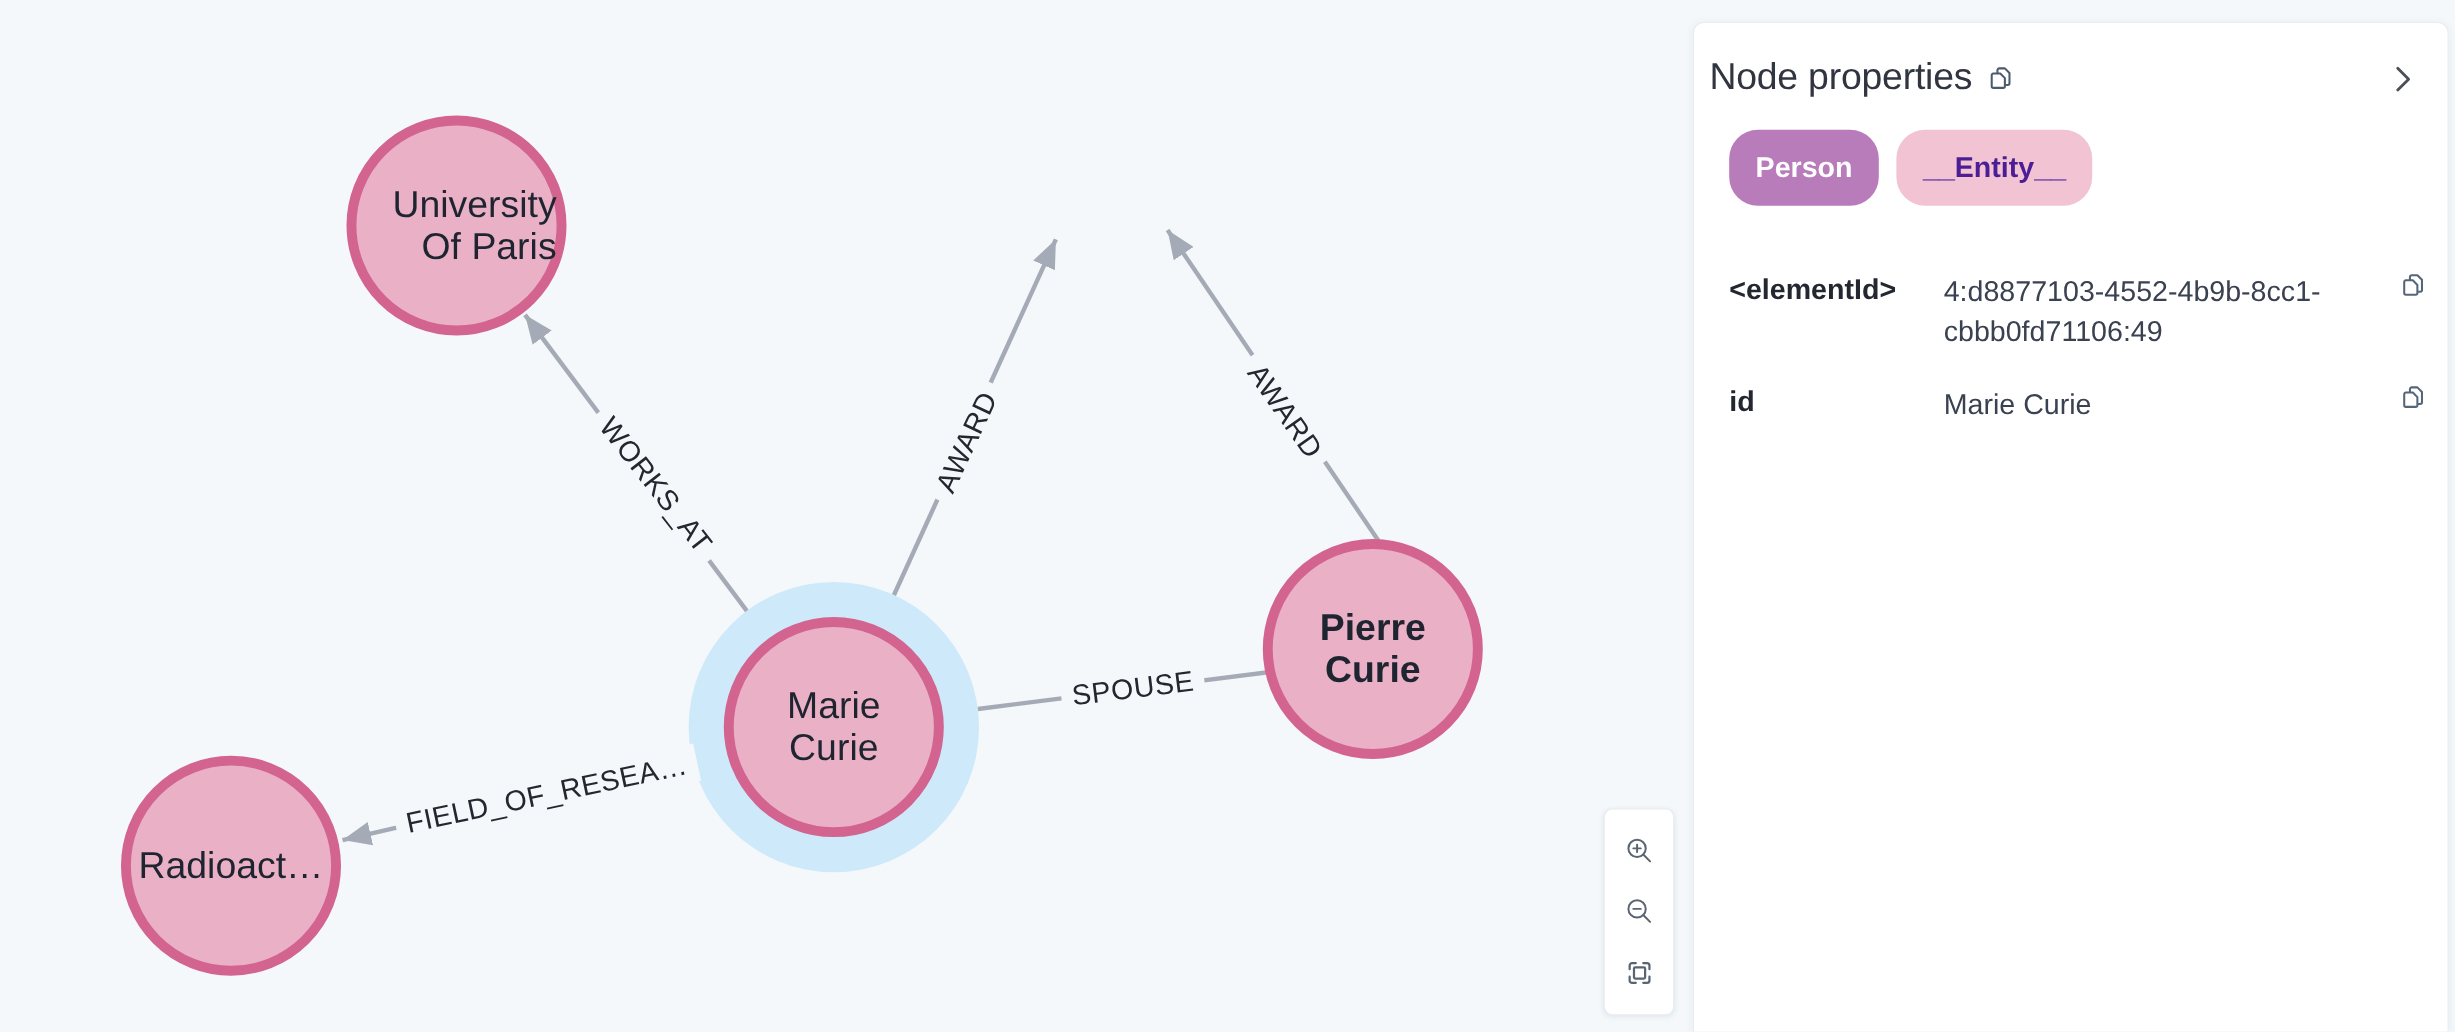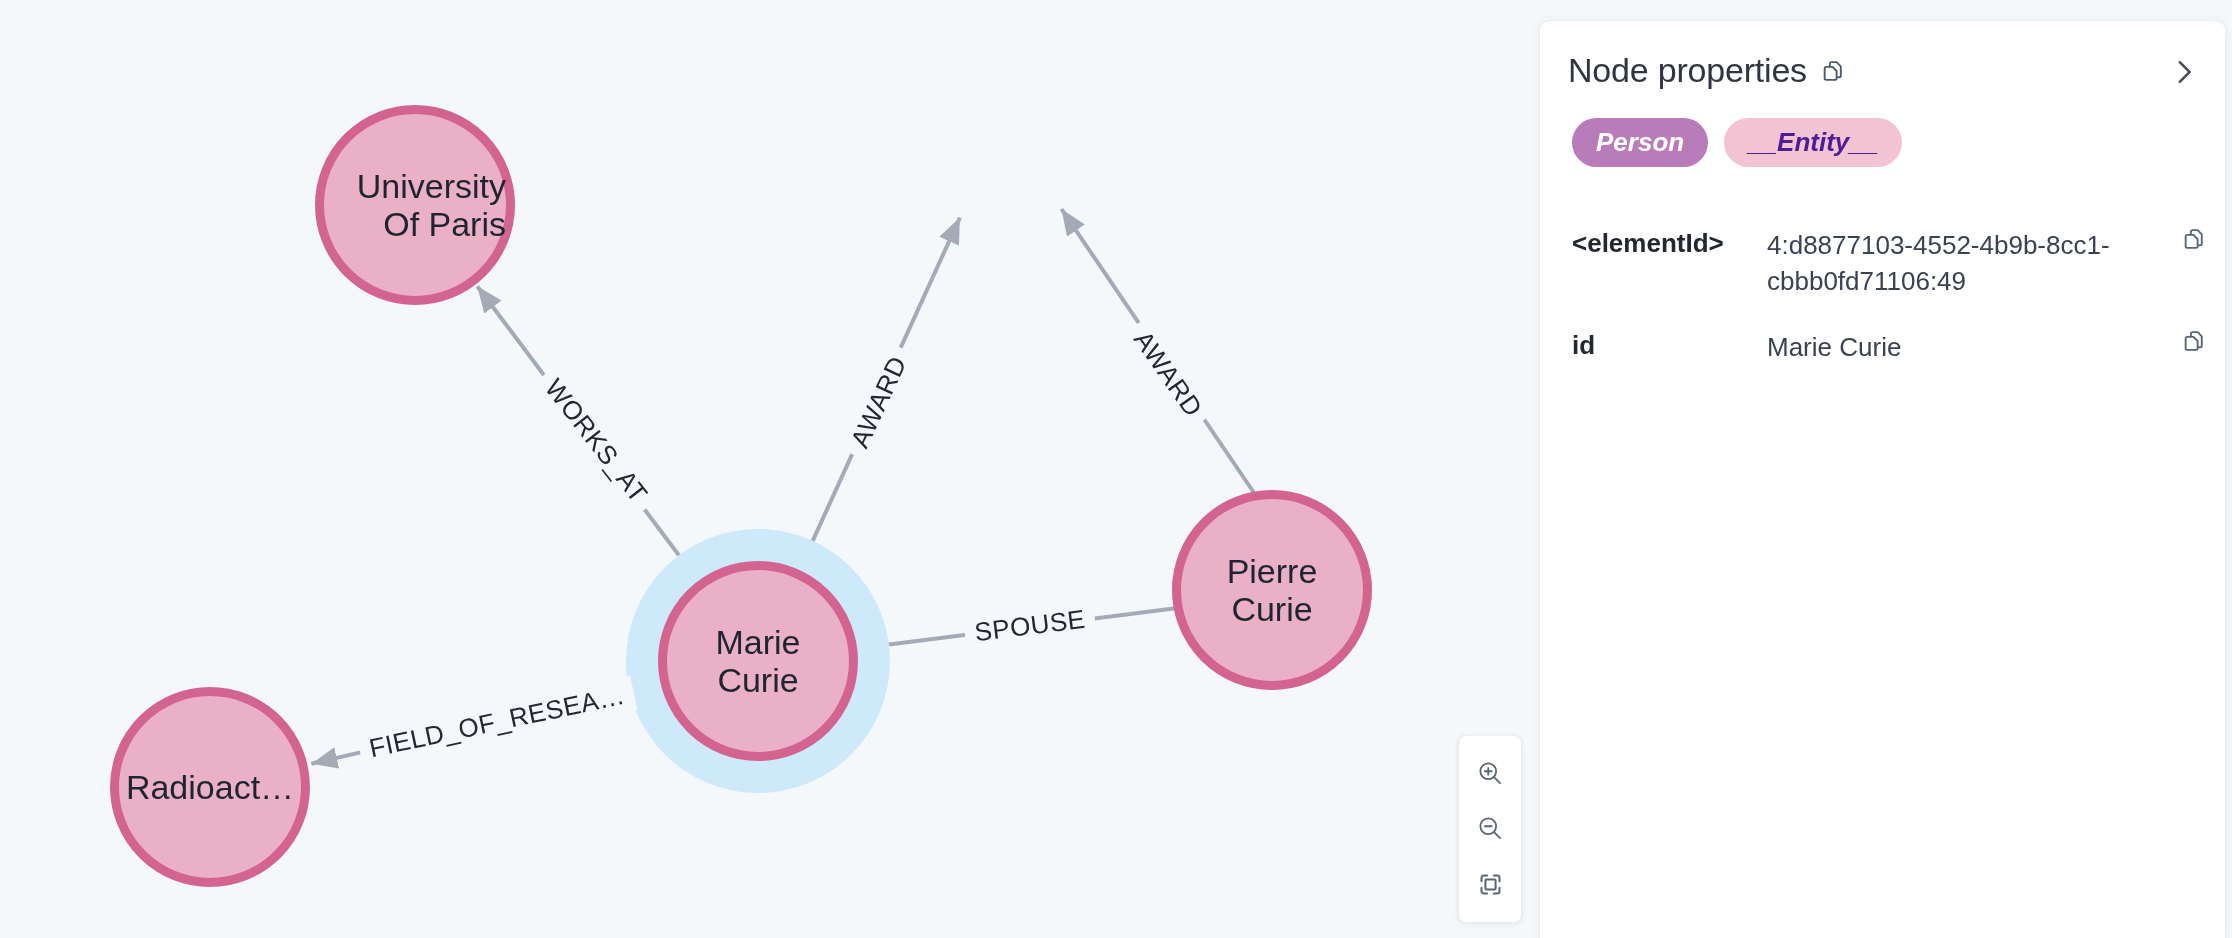--- a/index.html
+++ b/index.html
@@ -48,39 +48,38 @@
 
   
   .panel {
     position:absolute; left:1539px; top:20px; right:6px; bottom:0;
     background:#ffffff; border:1px solid #e9edf2; border-bottom:none;
     border-radius:10px 10px 0 0;
     box-shadow:0 1px 8px rgba(60,70,90,.07);
   }
   .panel-header {
     display:flex; align-items:center; gap:14px;
-    padding:30px 80px 0 28px;
+    padding:30px 80px 0 14px;
   }
   .panel-title { font-size:34px; font-weight:400; color:#30353f; letter-spacing:-.2px; }
   .icon-btn {
     background:none; border:none; cursor:pointer; color:#4c5a6e;
     display:inline-flex; align-items:center; justify-content:center;
   }
   .icon-btn svg { width:25px; height:25px; }
   .collapse-btn {
     position:absolute; top:34px; right:24px; color:#4a4f58;
     background:none; border:none; cursor:pointer;
   }
   .collapse-btn svg { width:34px; height:34px; }
 
   .badges { display:flex; gap:16px; margin:28px 0 0 32px; }
   .badge {
-    font-size:26px; font-weight:700; padding:9px 24px; border-radius:26px;
+    font-size:26px; font-weight:700; padding:19px 24px; border-radius:26px;
     white-space:nowrap;
-    font-style:italic;
   }
   .badge-person { background:#b97cba; color:#ffffff; }
   .badge-entity { background:#f1c3d3; color:#4c1d95; }
 
   .props { margin-top:46px; }
   .prop-row {
     display:grid; grid-template-columns:195px 1fr 56px;
     padding:15px 18px 15px 32px; align-items:start;
     font-size:26px;
   }
@@ -116,21 +115,21 @@
   <div class="edge-label" style="left:497px; top:722px; transform:translate(-50%,-50%) rotate(-12deg);">FIELD_OF_RESEA…</div>
 
   <div class="node" style="left:315px; top:105px;align-items:flex-end;">
     <span>University</span>
     <span>Of Paris</span>
   </div>
   <div class="node" style="left:658px; top:561px;">
     <span>Marie</span>
     <span>Curie</span>
   </div>
-  <div class="node" style="left:1172px; top:490px;">
+  <div class="node" style="left:1148px; top:490px;font-weight:bold;">
     <span>Pierre</span>
     <span>Curie</span>
   </div>
   <div class="node" style="left:110px; top:687px;">
     <span>Radioact…</span>
     <span></span>
   </div>
 </div>
 
 <div class="zoom-panel">

